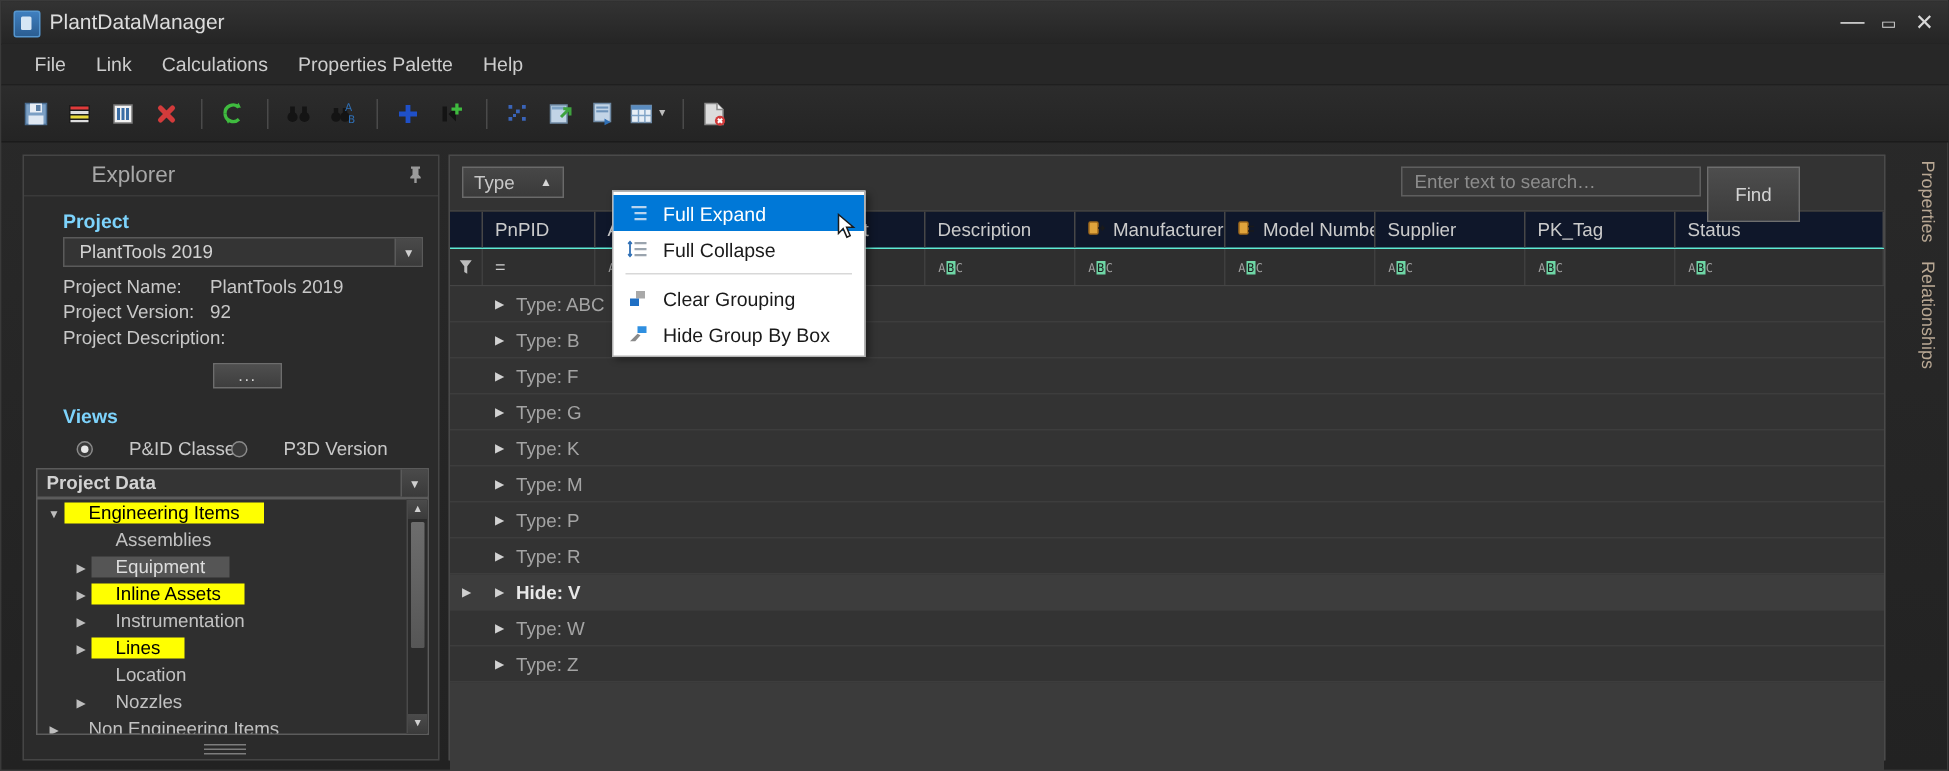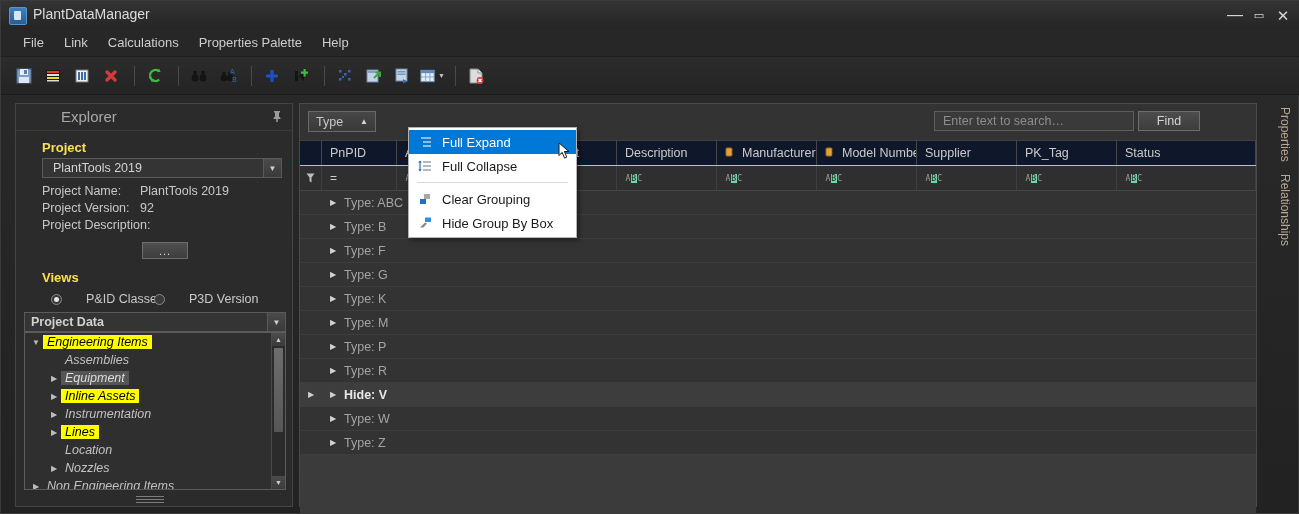--- a/index.html
+++ b/index.html
@@ -47,42 +47,42 @@
   .tb-sep{width:1px;height:20px;background:#4a4a4a;margin:0 7px;}
   .tb svg{display:block;}
   .caret{font-size:7px;color:#bdbdbd;margin-left:1px;}
 
   
   .explorer{position:absolute;left:14px;top:102px;width:278px;height:404px;
             background:#2b2b2b;border:1px solid #454545;box-sizing:border-box;}
   .exp-head{height:26px;position:relative;border-bottom:1px solid #3a3a3a;}
   .exp-title{position:absolute;left:12px;top:4px;font-size:15px;color:#a8a8a8;margin-left:33px;}
   .pin{position:absolute;right:8px;top:5px;width:14px;height:14px;color:#9a9a9a;}
-  .sec-title{font-weight:bold;color:#fde047;font-size:13px;}
+  .sec-title{font-weight:bold;color:#7dd3fc;font-size:13px;}
   .lblrow{font-size:12.5px;color:#c8c8c8;}
   .combo{position:relative;height:20px;background:#343434;border:1px solid #5a5a5a;
          box-sizing:border-box;display:flex;align-items:center;}
   .combo-txt{padding-left:10px;font-size:12.5px;color:#d2d2d2;}
   .combo-btn{position:absolute;right:0;top:0;width:17px;height:18px;
              background:linear-gradient(#4a4a4a,#3a3a3a);border-left:1px solid #5a5a5a;
              display:flex;align-items:center;justify-content:center;color:#cfcfcf;font-size:8px;}
   .dotsbtn{width:46px;height:17px;background:linear-gradient(#4f4f4f,#3e3e3e);
            border:1px solid #6d6d6d;display:flex;align-items:center;justify-content:center;
            color:#d8d8d8;font-size:11px;letter-spacing:1px;box-sizing:border-box;}
   .radio{display:inline-flex;align-items:center;gap:24px;font-size:12.5px;color:#c9c9c9;}
   .radio .rd{width:11px;height:11px;border-radius:50%;background:#3a3a3a;
              border:1px solid #8a8a8a;position:relative;box-sizing:border-box;}
   .radio.on .rd:after{content:"";position:absolute;left:2px;top:2px;width:5px;height:5px;
              border-radius:50%;background:#e8e8e8;}
   .tree{position:absolute;left:8px;top:228px;width:262px;height:158px;
         background:#2f2f2f;border:1px solid #5c5c5c;box-sizing:border-box;overflow:hidden;}
   .tnode{height:18px;display:flex;align-items:center;font-size:12.5px;color:#c2c2c2;
          position:relative;}
   .tnode .arw{width:14px;text-align:center;font-size:8px;color:#bdbdbd;flex:0 0 14px;}
-  .tnode .lab{padding:0 4px;font-style:italic;}
+  .tnode .lab{padding:0 16px;}
   .tnode.hl .lab{background:#ffff00;color:#000;}
   .tnode.sel .lab{background:#555;color:#ddd;}
   .tscroll{position:absolute;right:0;top:0;width:13px;height:100%;background:#2b2b2b;
            border-left:1px solid #4a4a4a;}
   .tscroll .up,.tscroll .dn{height:13px;display:flex;align-items:center;justify-content:center;
            background:linear-gradient(#4b4b4b,#3b3b3b);color:#d0d0d0;font-size:7px;}
   .tscroll .dn{position:absolute;bottom:0;width:100%;box-sizing:border-box;}
   .tscroll .thumb{position:absolute;top:15px;left:2px;width:9px;height:84px;
            background:linear-gradient(#6d6d6d,#565656);border-radius:1px;}
   .hgrip{position:absolute;left:120px;bottom:2px;width:28px;height:8px;}
@@ -101,21 +101,21 @@
         background:linear-gradient(#474747,#3a3a3a);border:1px solid #6a6a6a;
         display:flex;align-items:center;justify-content:space-between;padding:0 7px;
         box-sizing:border-box;color:#c8c8c8;font-size:12.5px;}
   .gbox .sortarw{font-size:8px;color:#d5d5d5;margin-left:12px;}
   .searchbox{position:absolute;right:122px;top:7px;width:200px;height:20px;
              background:#3a3a3a;border:1px solid #5e5e5e;box-sizing:border-box;
              display:flex;align-items:center;padding-left:6px;}
   .searchbox input{background:transparent;border:0;outline:0;color:#c9c9c9;
                    font-family:"Liberation Sans",sans-serif;font-size:12.5px;width:100%;}
   .searchbox input::placeholder{color:#8d8d8d;}
-  .findbtn{position:absolute;right:56px;top:7px;width:62px;height:20px;
+  .findbtn{position:absolute;right:56px;top:7px;width:62px;height:37px;
            background:linear-gradient(#4d4d4d,#3c3c3c);border:1px solid #6e6e6e;
            display:flex;align-items:center;justify-content:center;color:#d4d4d4;
            font-size:12.5px;box-sizing:border-box;}
   .hdrrow{display:flex;height:24px;background:#0f172a;border-bottom:1px solid #5eead4;}
   .hcell{border-right:1px solid #474747;display:flex;align-items:center;
          padding-left:8px;box-sizing:border-box;font-size:12.5px;color:#cbcbcb;
          gap:5px;overflow:hidden;white-space:nowrap;}
   .hcell.first{padding-left:0;}
   .filtrow{display:flex;height:24px;background:#2f2f2f;border-bottom:1px solid #454545;}
   .fcell{border-right:1px solid #3f3f3f;display:flex;align-items:center;

